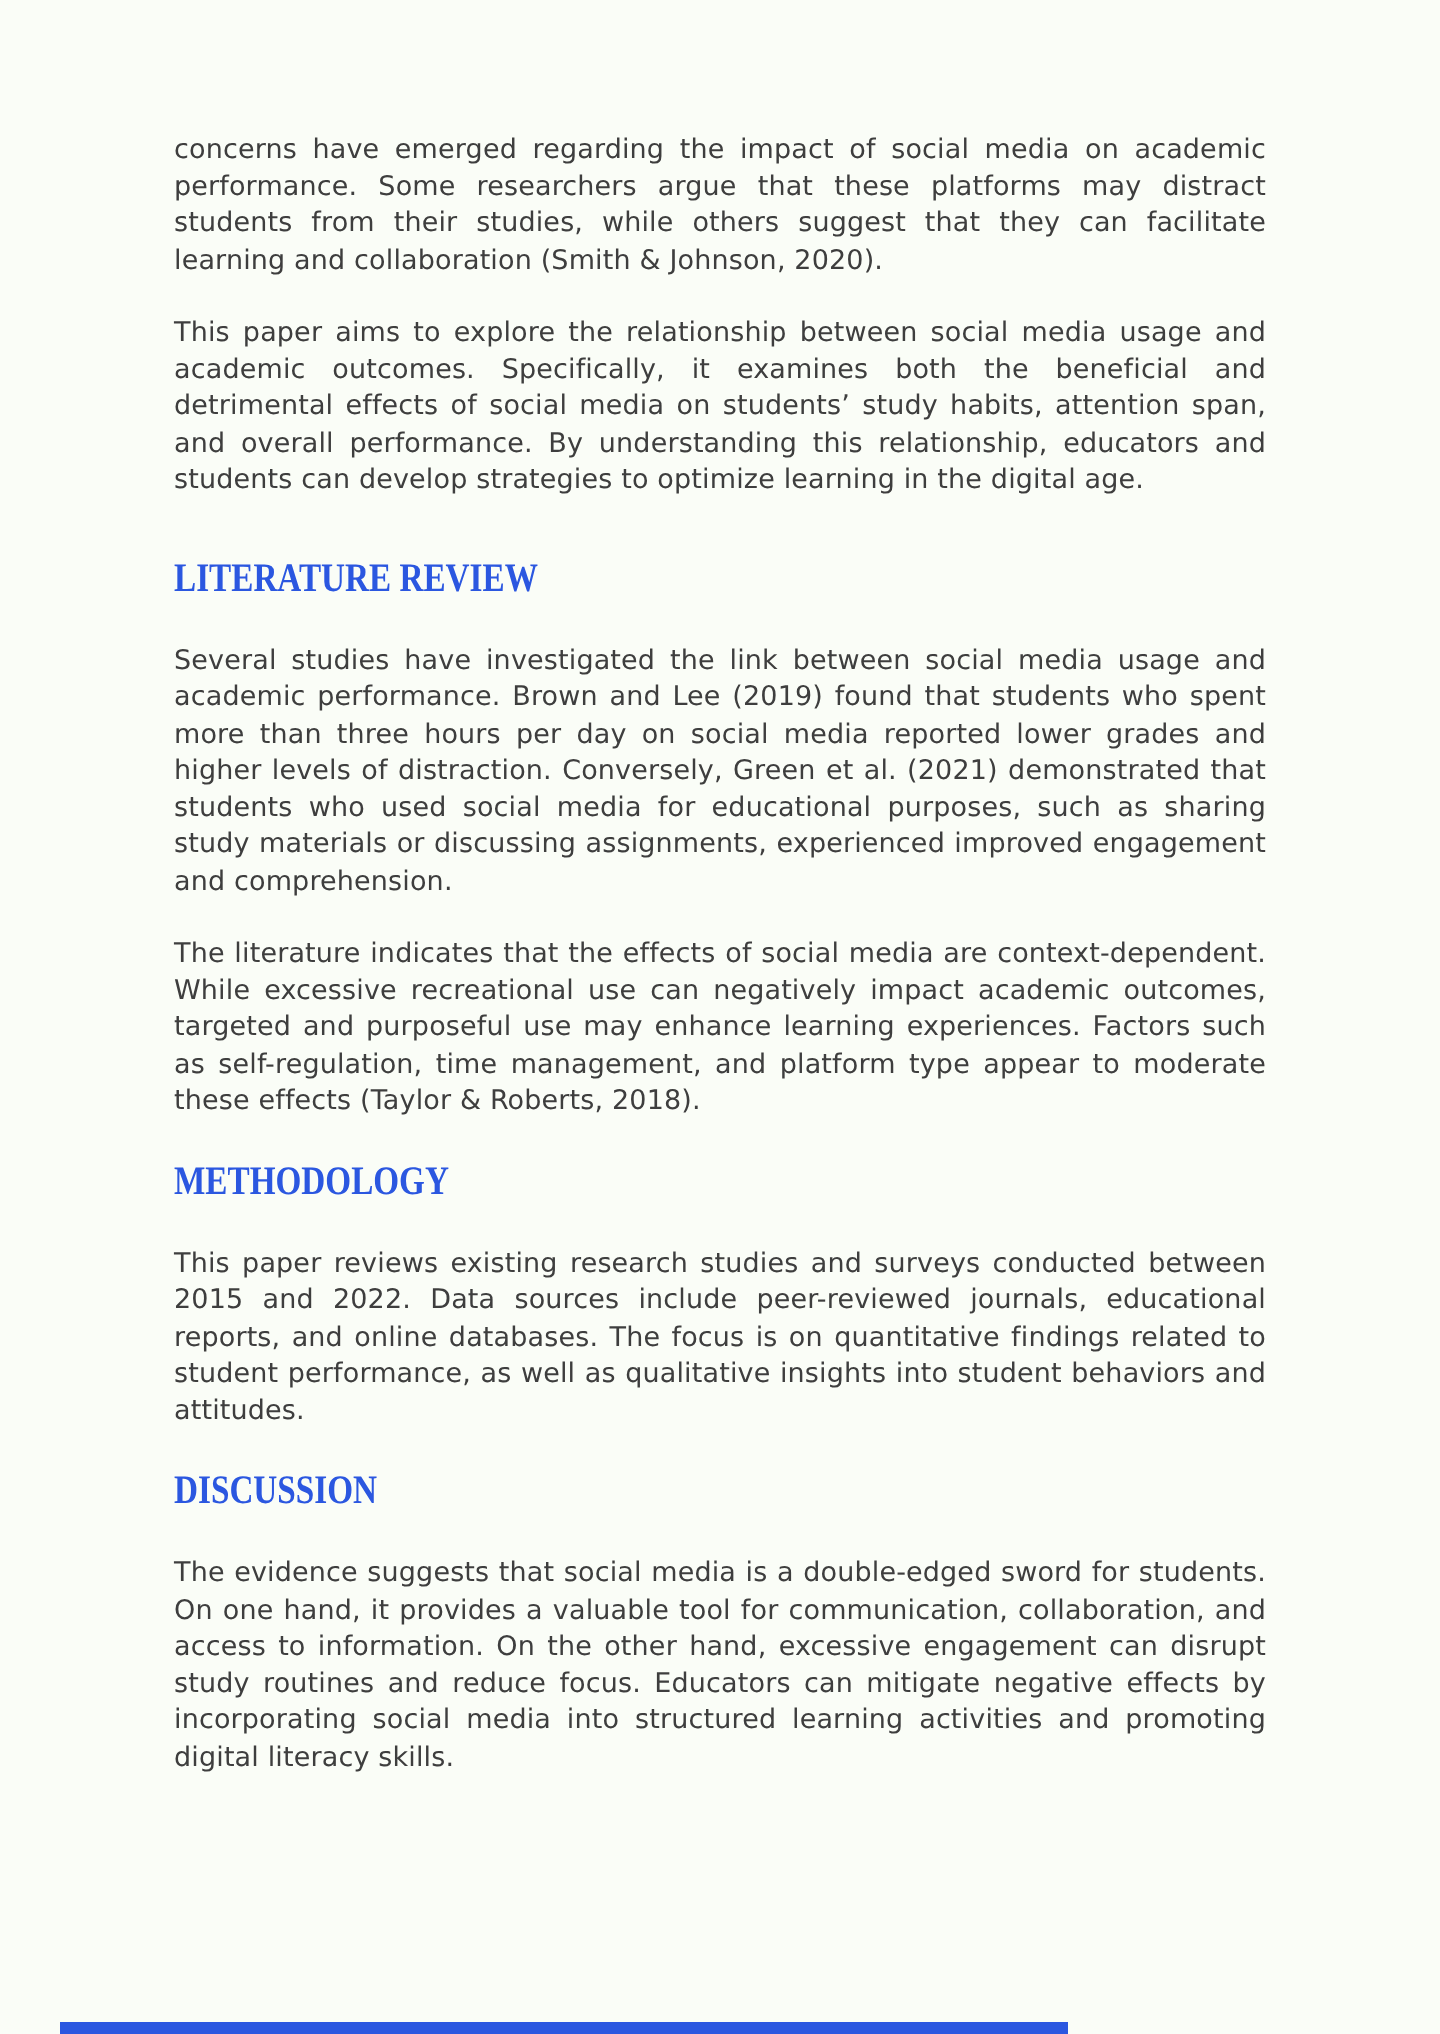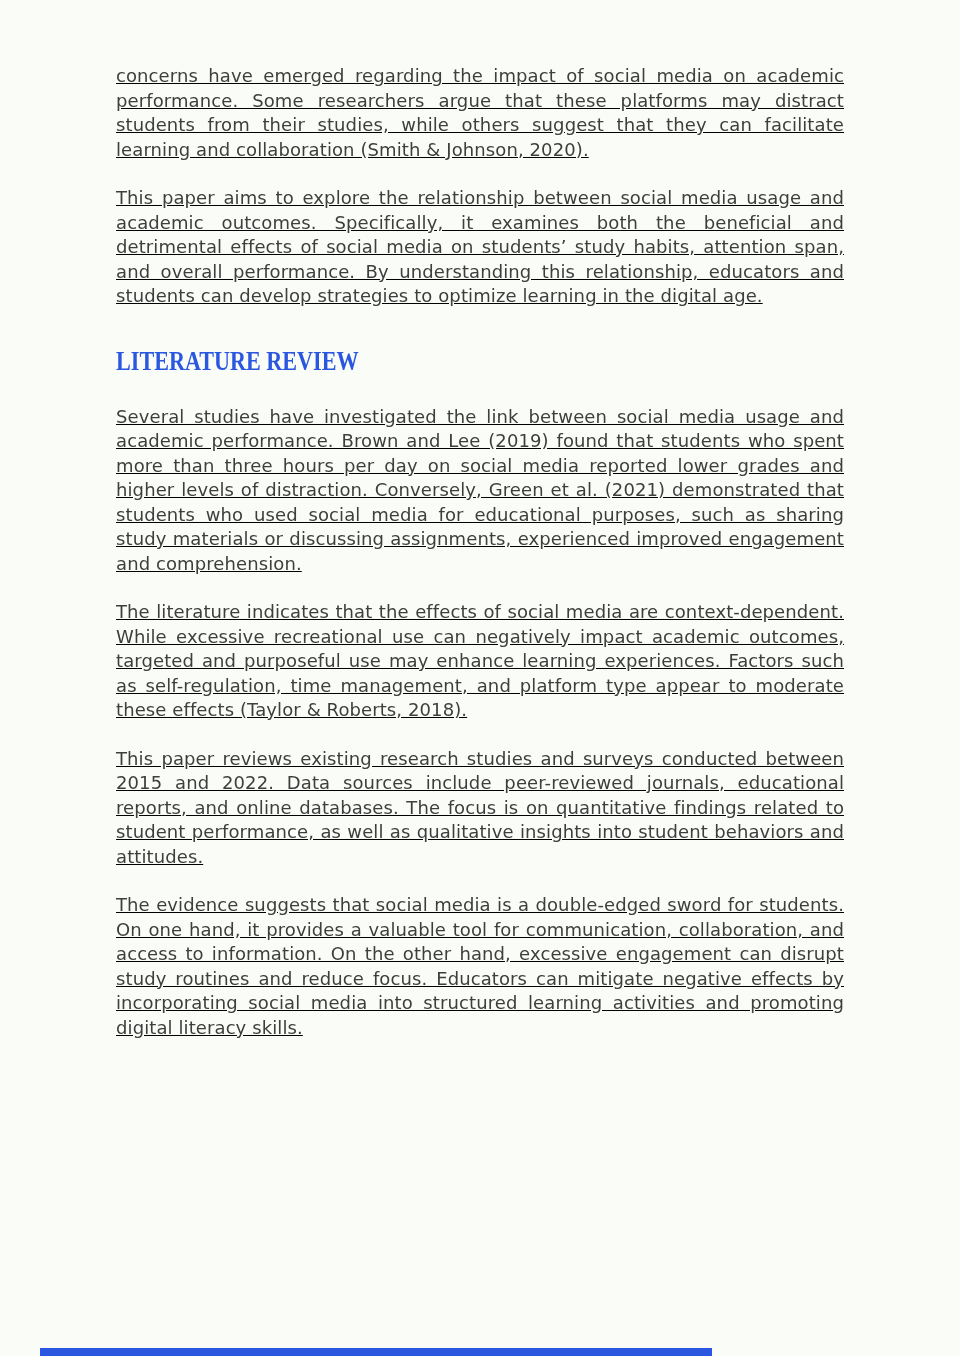--- a/index.html
+++ b/index.html
@@ -12,22 +12,21 @@
   .page{
     position:relative;
     width:960px;
     height:1356px;
     margin:0 auto;
     background:var(--bg);
     overflow:hidden;
     box-sizing:border-box;
   }
   .content{
-    padding:64px 116px 0 116px;
-    text-decoration:underline;
+    padding:88px 116px 0 116px;
   }
   .content p{
     margin:0 0 24px 0;
     font-family:"DejaVu Sans",sans-serif;
     font-size:18px;
     line-height:24.5px;
     letter-spacing:0.1px;
     color:var(--ink);
     text-align:justify;
     text-justify:inter-word;
@@ -70,22 +69,28 @@
     <p>This paper aims to explore the relationship between social media usage and academic outcomes. Specifically, it examines both the beneficial and detrimental effects of social media on students’ study habits, attention span, and overall performance. By understanding this relationship, educators and students can develop strategies to optimize learning in the digital age.</p>
 
     <h2 class="h-lit">
       <span class="hs">LITERATURE REVIEW</span>
     </h2>
 
     <p>Several studies have investigated the link between social media usage and academic performance. Brown and Lee (2019) found that students who spent more than three hours per day on social media reported lower grades and higher levels of distraction. Conversely, Green et al. (2021) demonstrated that students who used social media for educational purposes, such as sharing study materials or discussing assignments, experienced improved engagement and comprehension.</p>
 
     <p>The literature indicates that the effects of social media are context-dependent. While excessive recreational use can negatively impact academic outcomes, targeted and purposeful use may enhance learning experiences. Factors such as self-regulation, time management, and platform type appear to moderate these effects (Taylor &amp; Roberts, 2018).</p>
 
+    <h2 class="h-meth">
+      <span class="hs">METHODOLOGY</span>
+    </h2>
 
     <p>This paper reviews existing research studies and surveys conducted between 2015 and 2022. Data sources include peer-reviewed journals, educational reports, and online databases. The focus is on quantitative findings related to student performance, as well as qualitative insights into student behaviors and attitudes.</p>
 
+    <h2 class="h-disc">
+      <span class="hs">DISCUSSION</span>
+    </h2>
 
     <p>The evidence suggests that social media is a double-edged sword for students. On one hand, it provides a valuable tool for communication, collaboration, and access to information. On the other hand, excessive engagement can disrupt study routines and reduce focus. Educators can mitigate negative effects by incorporating social media into structured learning activities and promoting digital literacy skills.</p>
 
   </div>
 
   <div class="footer-bar"></div>
 </div>
 
 </body></html>

